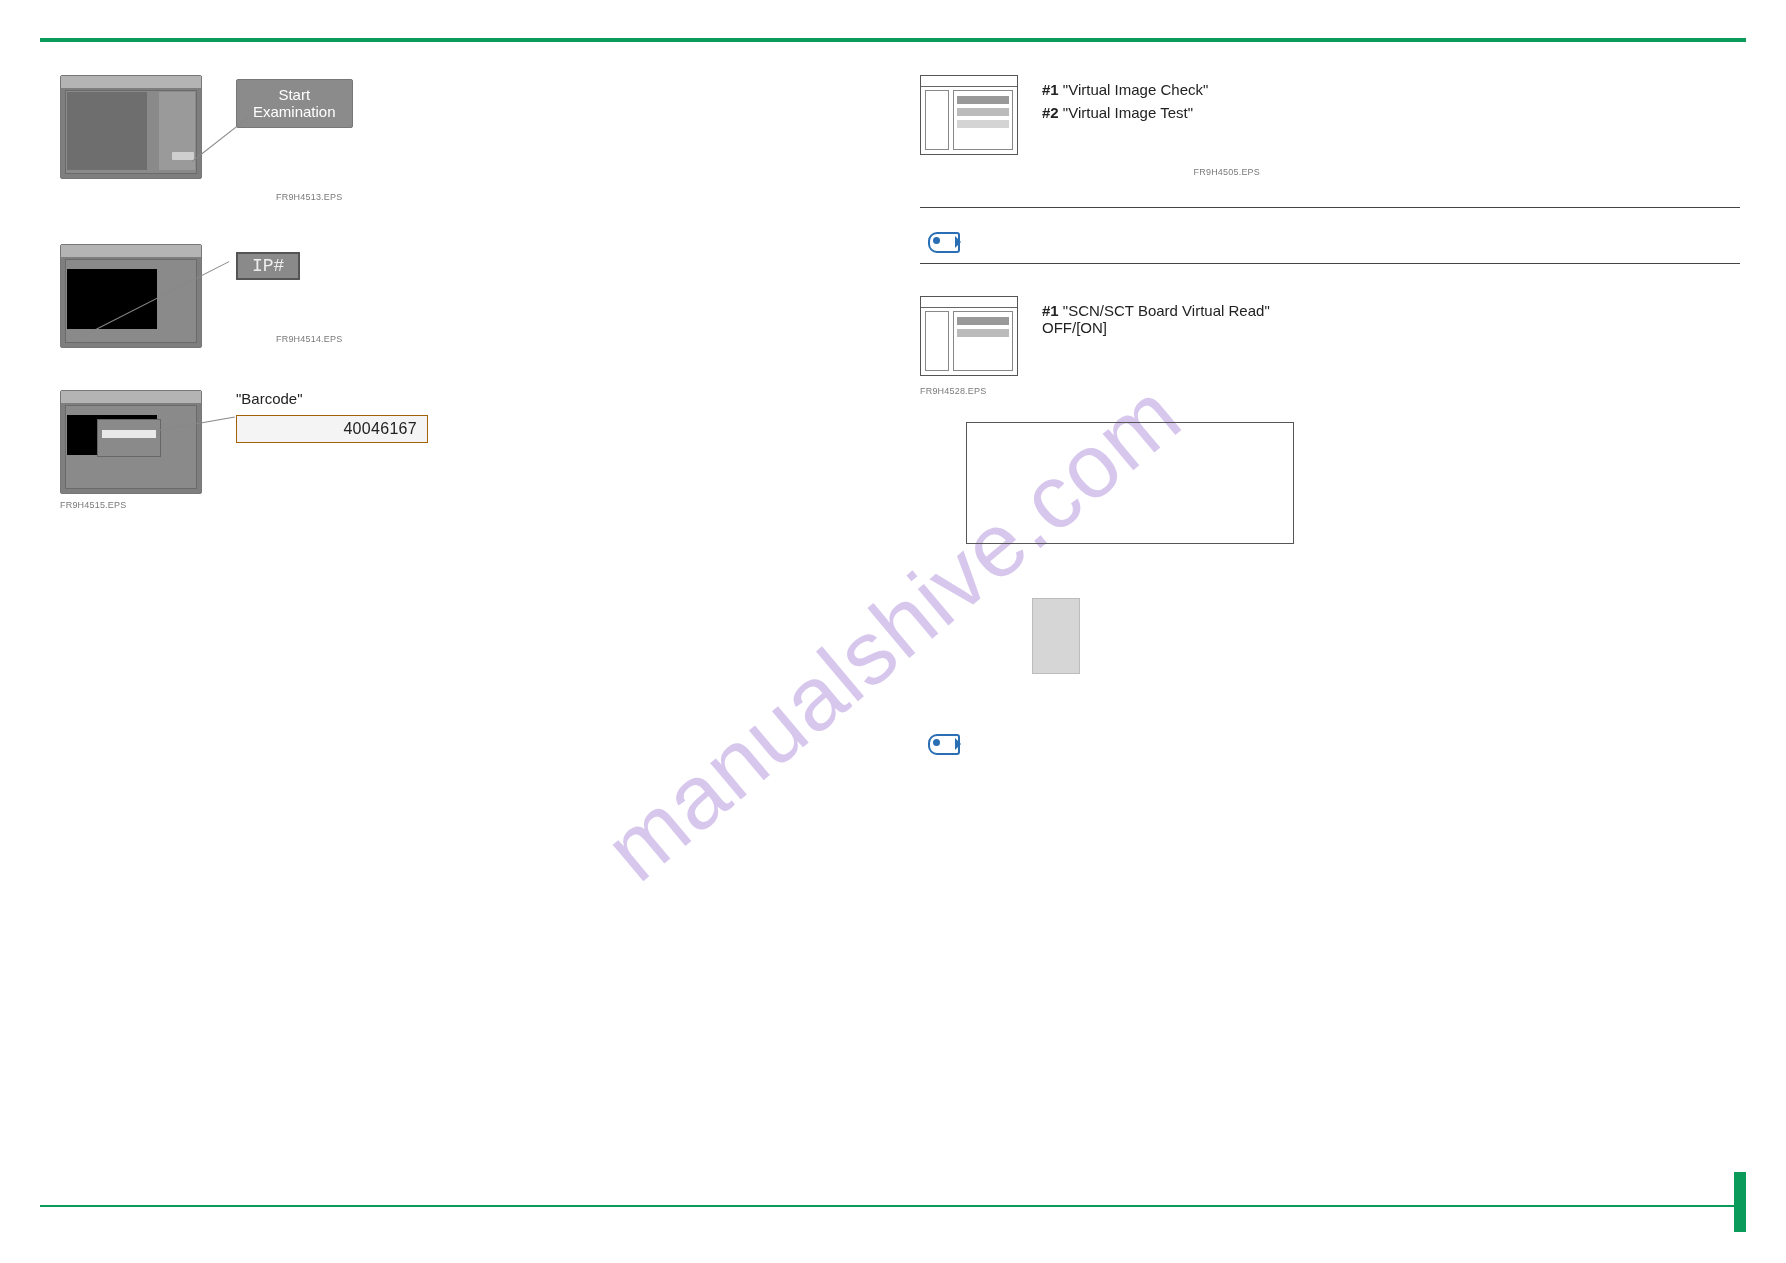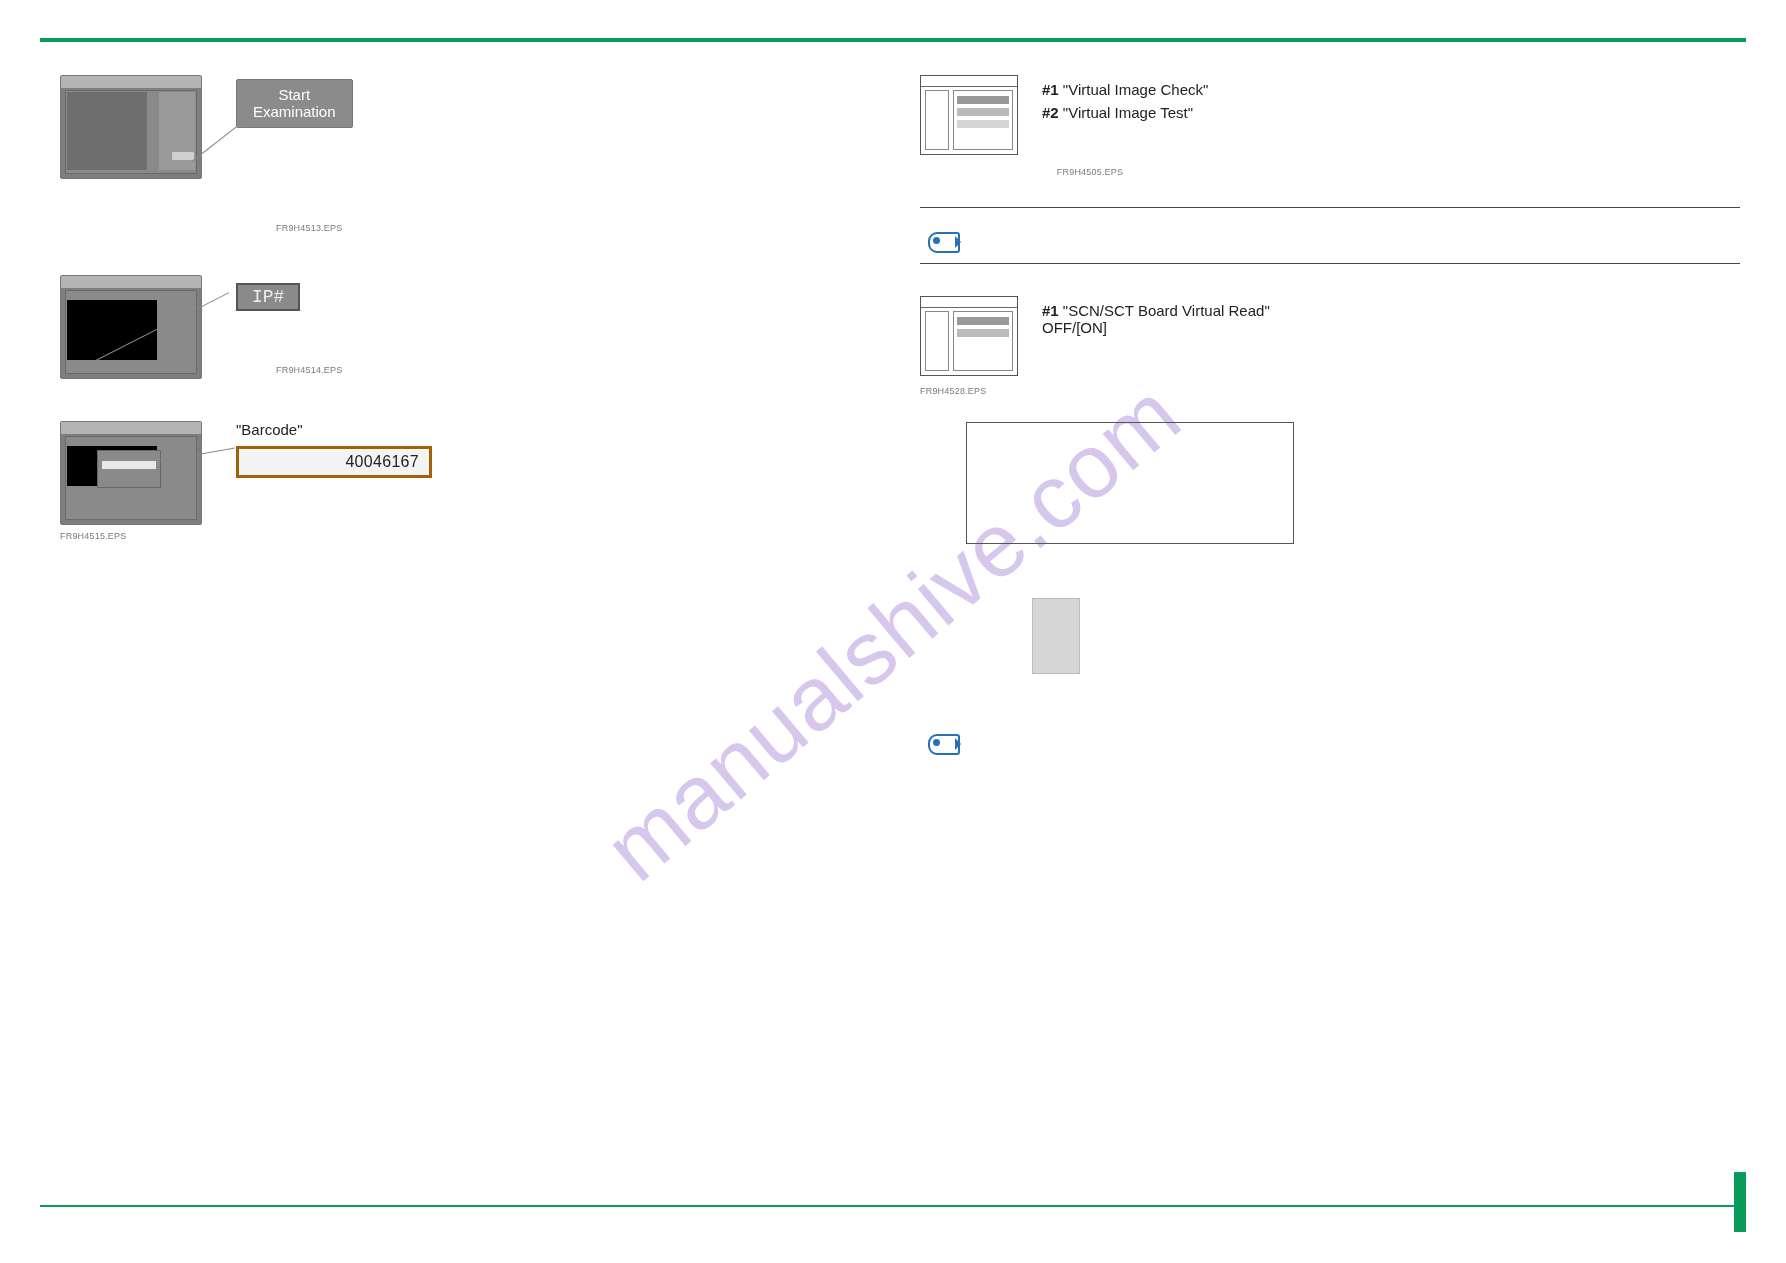--- a/index.html
+++ b/index.html
@@ -103,21 +103,21 @@
     border: 2px solid #555;
     background: #8a8a8a;
     color: #eee;
   }
   .callout-label {
     font-size: 15px;
     color: #222;
   }
   .barcode-field {
     display:inline-block;
-    border: 3px solid #a16207;
+    border: 1px solid #a16207;
     background: #f4f4f4;
     font-size: 16px;
     padding: 4px 10px;
     width: 170px;
     text-align: right;
     font-family: Arial, sans-serif;
     letter-spacing: .3px;
   }
 
   .step-row { position: relative; margin-bottom: 42px; }
@@ -222,21 +222,21 @@
 
   <div class="col left">
 
     <div class="step-row" style="display:flex; align-items:flex-start; gap:34px;">
       <div class="shot">
         <div class="titlebar"></div>
         <div class="panel1"></div>
         <div class="panel2"></div>
         <div class="btn"></div>
       </div>
-      <div style="display:flex; flex-direction:column; align-items:flex-start; gap:95px; margin-top:4px;">
+      <div style="display:flex; flex-direction:column; align-items:flex-start; gap:64px; margin-top:4px;">
         <div class="callout-box cap-two" style="white-space:pre-line;">Start
 Examination</div>
         <span class="eps" style="margin-left:40px;">FR9H4513.EPS</span>
       </div>
       <div class="leader" style="left:132px; top:86px; width:72px; transform:rotate(-38deg);"></div>
     </div>
 
     <div class="step-row" style="display:flex; align-items:flex-start; gap:34px; margin-top:8px;">
       <div class="shot">
         <div class="titlebar"></div>
@@ -287,21 +287,21 @@
         <div class="annot-line">
           <span class="tag">#1</span>
           <span>"Virtual Image Check"</span>
         </div>
         <div class="annot-line">
           <span class="tag">#2</span>
           <span>"Virtual Image Test"</span>
         </div>
       </div>
     </div>
-    <div style="text-align:center; width:340px; margin-top:6px;">
+    <div style="text-align:right; width:340px; margin-top:6px;">
       <span class="eps">FR9H4505.EPS</span>
     </div>
 
     <hr class="hr-thin" style="margin-top:28px;">
     <div style="margin:4px 0 4px 8px;">
       <span class="note-icon"></span>
     </div>
     <hr class="hr-thin" style="margin-top:6px;">
 
     <div style="display:flex; gap:24px; align-items:flex-start; margin-top:32px;">

